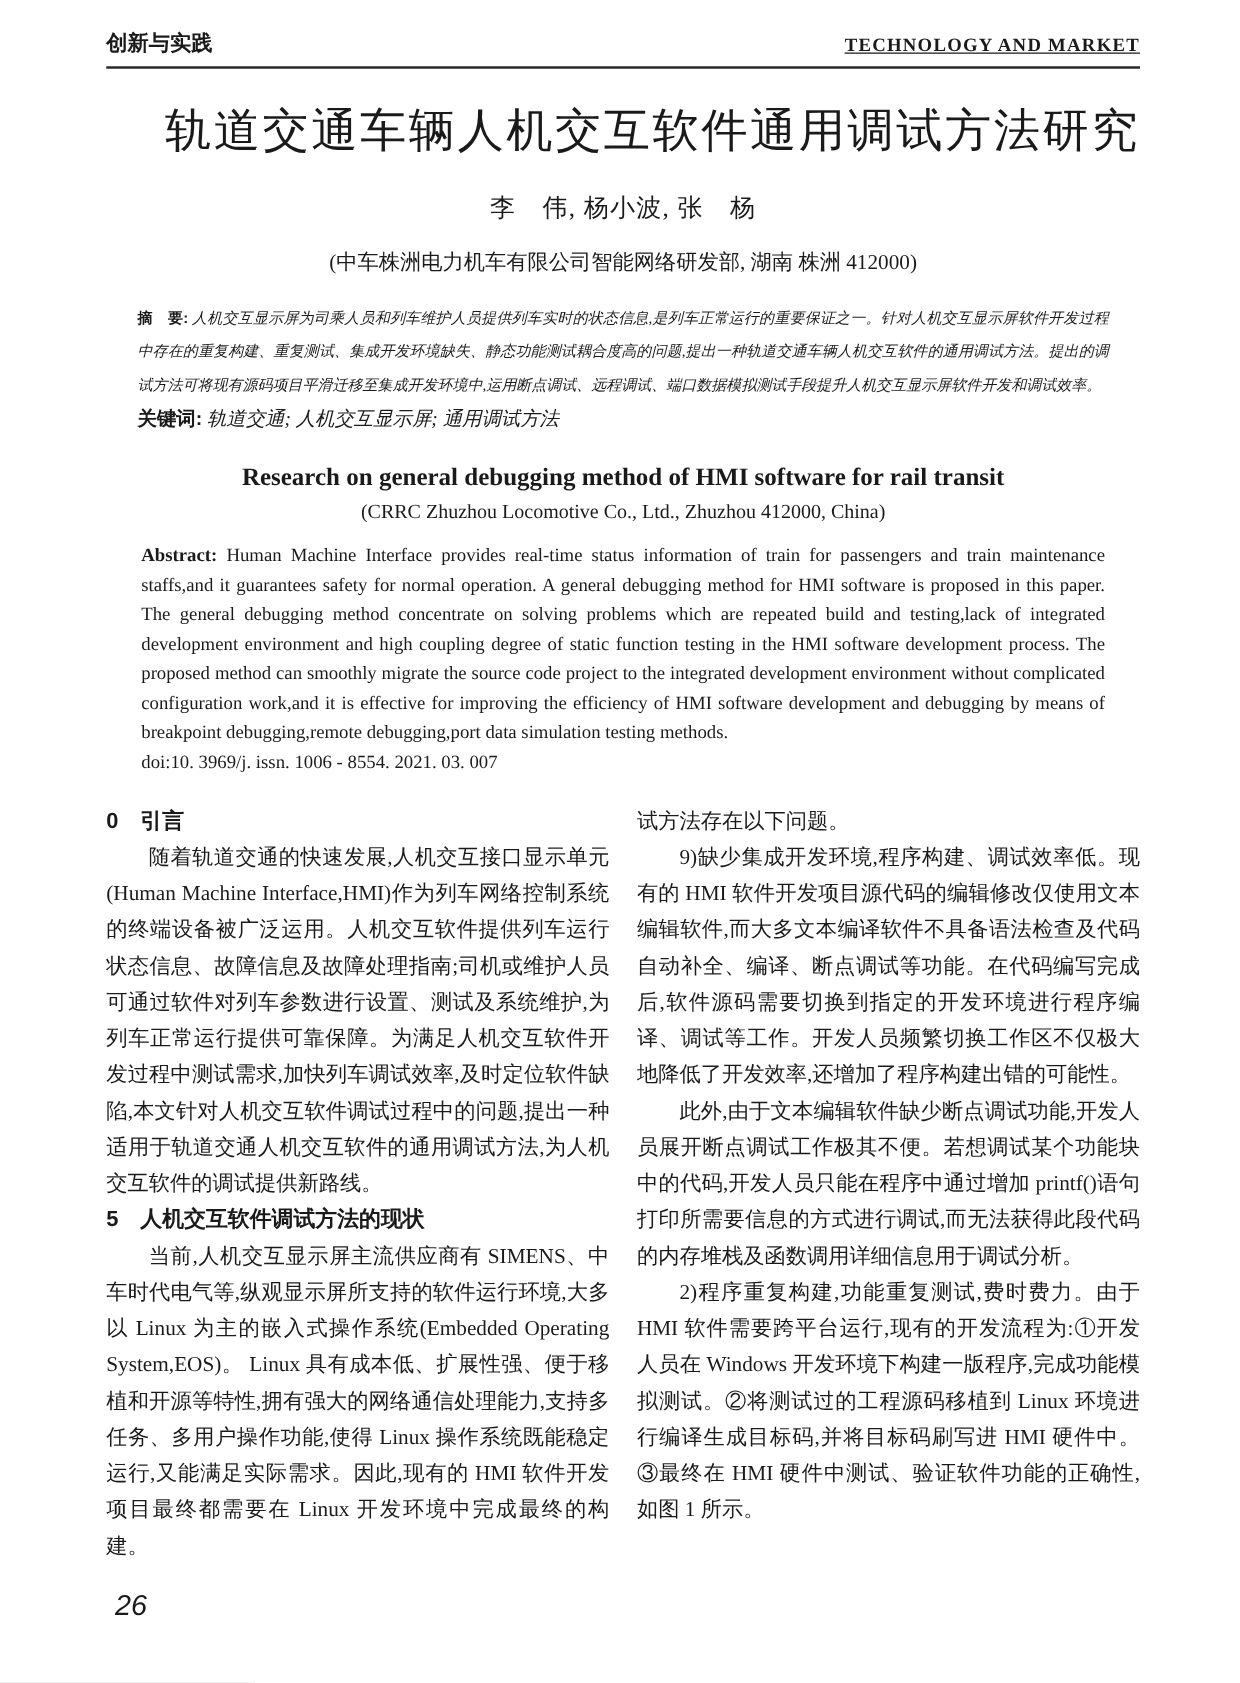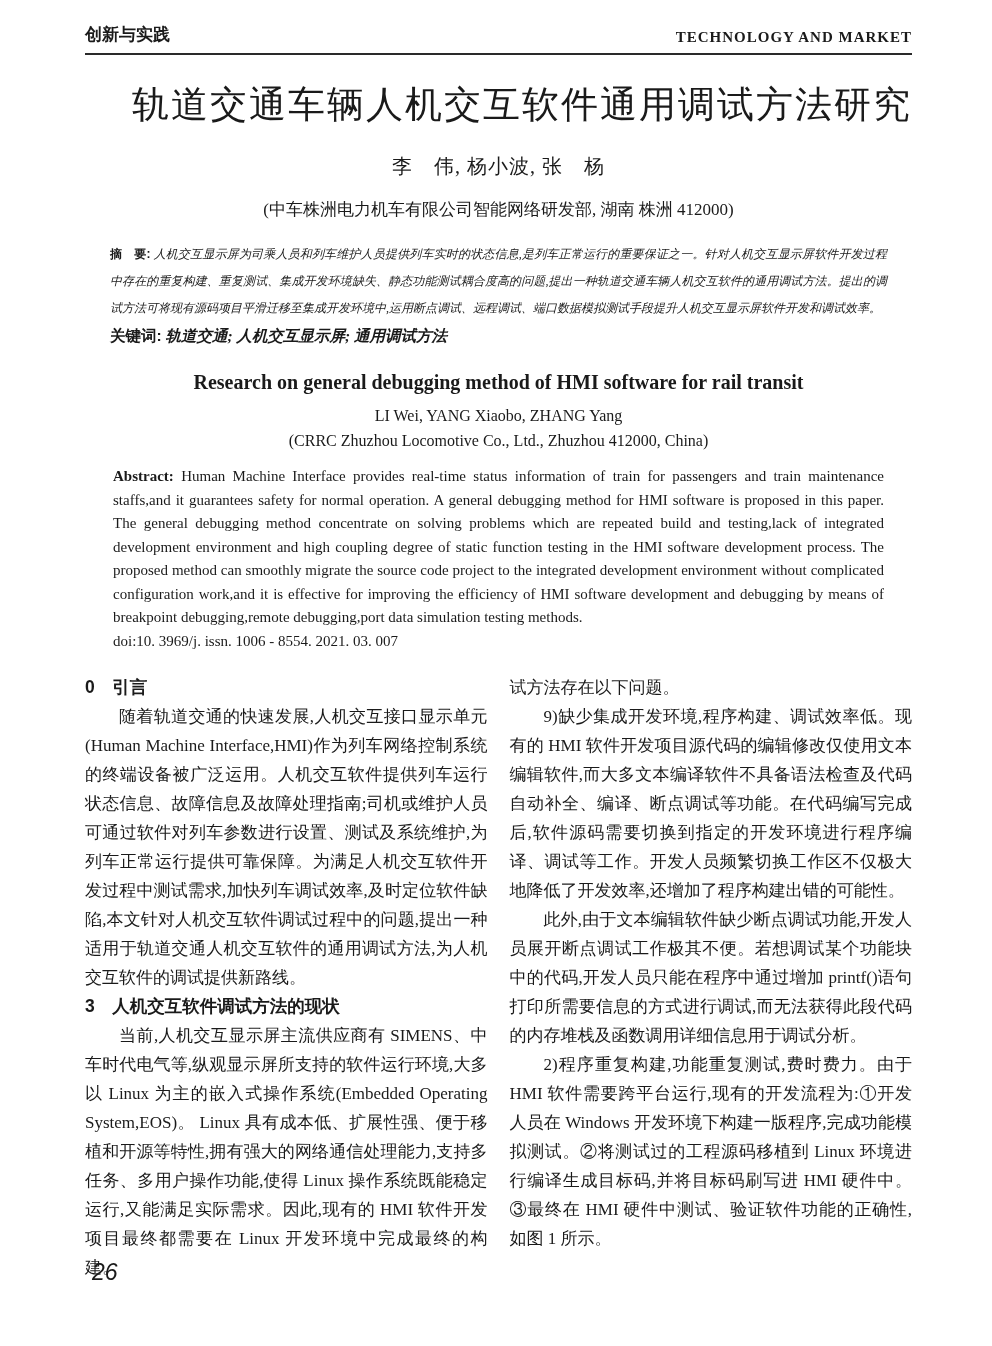--- a/index.html
+++ b/index.html
@@ -5,48 +5,48 @@
   html,body{margin:0;padding:0;background:#e8e8e8;}
   .page{
     width:992px;height:1346px;box-sizing:border-box;background:#ffffff;
     padding:23px 80px 0 85px;overflow:hidden;position:relative;
     font-family:"Liberation Serif",serif;color:#1a1a1a;
   }
   
   .header-row{display:flex;justify-content:space-between;align-items:flex-end;
     border-bottom:2px solid #2a2a2a;padding-bottom:7px;}
   .journal-cn{font-family:"Liberation Sans",sans-serif;font-weight:bold;font-size:17px;}
-  .journal-en{font-family:"Liberation Serif",serif;font-weight:bold;font-size:15px;letter-spacing:1px;}
+  .journal-en{font-family:"Liberation Serif",serif;font-weight:bold;font-size:15px;letter-spacing:1px;text-decoration:underline;}
   .vol-line{text-align:right;font-size:14px;margin-top:5px;}
   
   .title-cn{margin-top:28px;text-align:right;font-family:"Liberation Sans",sans-serif;
     font-weight:normal;font-size:37px;letter-spacing:2px;line-height:1.2;}
   .authors-cn{margin-top:26px;text-align:center;font-size:20px;letter-spacing:1px;}
   .affil-cn{margin-top:18px;text-align:center;font-size:17px;}
   .abstract-cn{margin:20px 25px 0 25px;font-size:12px;line-height:27px;text-align:justify;}
   .abstract-cn .lbl,.kw-cn .lbl{font-family:"Liberation Sans",sans-serif;font-weight:bold;font-style:normal;}
   .abstract-cn .txt{font-style:italic;}
   .kw-cn{margin:0 25px;font-size:15.5px;line-height:27px;}
-  .kw-cn .txt{font-style:italic;font-weight:bold;}
+  .kw-cn .txt{font-style:italic;}
   
   .title-en{margin-top:22px;text-align:center;font-weight:bold;font-size:20px;}
   .authors-en{margin-top:13px;text-align:center;font-size:16px;}
   .affil-en{margin-top:7px;text-align:center;font-size:16px;}
   .abstract-en{margin:15px 28px 0 28px;font-size:15px;line-height:23.5px;text-align:justify;}
   .abstract-en .lbl,.kw-en .lbl{font-weight:bold;}
   .kw-en{margin:0 28px;font-size:15px;line-height:23.5px;}
   .doi-line{margin:0 28px;font-size:15px;line-height:23.5px;}
   
   .body-cols{display:flex;gap:22px;margin-top:20px;}
   .col{width:403px;font-size:17px;line-height:29px;text-align:justify;}
   .sec-heading{font-family:"Liberation Sans",sans-serif;font-weight:bold;font-size:17.5px;}
   .para{text-indent:2em;}
   .para.noindent{text-indent:0;}
   
-  .page-num{position:absolute;left:92px;bottom:60px;font-size:23px;font-style:italic;
+  .page-num{position:absolute;left:92px;bottom:48px;font-size:23px;font-style:italic;
     font-family:"Liberation Sans",sans-serif;}
 </style>
 </head>
 <body>
 
 <div class="page">
 
   <div class="header-row">
     <span class="journal-cn">创新与实践</span>
     <span class="journal-en">TECHNOLOGY AND MARKET</span>
@@ -59,34 +59,33 @@
   <p class="abstract-cn" style="margin-bottom:0;">
     <b class="lbl">摘　要:</b>
     <span class="txt">人机交互显示屏为司乘人员和列车维护人员提供列车实时的状态信息,是列车正常运行的重要保证之一。针对人机交互显示屏软件开发过程中存在的重复构建、重复测试、集成开发环境缺失、静态功能测试耦合度高的问题,提出一种轨道交通车辆人机交互软件的通用调试方法。提出的调试方法可将现有源码项目平滑迁移至集成开发环境中,运用断点调试、远程调试、端口数据模拟测试手段提升人机交互显示屏软件开发和调试效率。</span>
   </p>
   <div class="kw-cn">
     <b class="lbl">关键词:</b>
     <span class="txt">轨道交通; 人机交互显示屏; 通用调试方法</span>
   </div>
 
   <div class="title-en">Research on general debugging method of HMI software for rail transit</div>
-  <div class="authors-en">LI Wei, YANG Xiaobo, ZHANG Yang</div>
   <div class="affil-en">(CRRC Zhuzhou Locomotive Co., Ltd., Zhuzhou 412000, China)</div>
 
   <p class="abstract-en" style="margin-bottom:0;">
     <span class="lbl">Abstract:</span>
     <span>Human Machine Interface provides real-time status information of train for passengers and train maintenance staffs,and it guarantees safety for normal operation. A general debugging method for HMI software is proposed in this paper. The general debugging method concentrate on solving problems which are repeated build and testing,lack of integrated development environment and high coupling degree of static function testing in the HMI software development process. The proposed method can smoothly migrate the source code project to the integrated development environment without complicated configuration work,and it is effective for improving the efficiency of HMI software development and debugging by means of breakpoint debugging,remote debugging,port data simulation testing methods.</span>
   </p>
   <div class="doi-line">doi:10. 3969/j. issn. 1006 - 8554. 2021. 03. 007</div>
 
   <div class="body-cols">
     <div class="col">
         <div class="sec-heading">0　引言</div>
         <div class="para">随着轨道交通的快速发展,人机交互接口显示单元(Human Machine Interface,HMI)作为列车网络控制系统的终端设备被广泛运用。人机交互软件提供列车运行状态信息、故障信息及故障处理指南;司机或维护人员可通过软件对列车参数进行设置、测试及系统维护,为列车正常运行提供可靠保障。为满足人机交互软件开发过程中测试需求,加快列车调试效率,及时定位软件缺陷,本文针对人机交互软件调试过程中的问题,提出一种适用于轨道交通人机交互软件的通用调试方法,为人机交互软件的调试提供新路线。</div>
-        <div class="sec-heading">3　人机交互软件调试方法的现状</div>
+        <div class="sec-heading">5　人机交互软件调试方法的现状</div>
         <div class="para">当前,人机交互显示屏主流供应商有 SIMENS、中车时代电气等,纵观显示屏所支持的软件运行环境,大多以 Linux 为主的嵌入式操作系统(Embedded Operating System,EOS)。 Linux 具有成本低、扩展性强、便于移植和开源等特性,拥有强大的网络通信处理能力,支持多任务、多用户操作功能,使得 Linux 操作系统既能稳定运行,又能满足实际需求。因此,现有的 HMI 软件开发项目最终都需要在 Linux 开发环境中完成最终的构建。</div>
       </div>
     <div class="col">
         <div class="para noindent">试方法存在以下问题。</div>
         <div class="para">9)缺少集成开发环境,程序构建、调试效率低。现有的 HMI 软件开发项目源代码的编辑修改仅使用文本编辑软件,而大多文本编译软件不具备语法检查及代码自动补全、编译、断点调试等功能。在代码编写完成后,软件源码需要切换到指定的开发环境进行程序编译、调试等工作。开发人员频繁切换工作区不仅极大地降低了开发效率,还增加了程序构建出错的可能性。</div>
         <div class="para">此外,由于文本编辑软件缺少断点调试功能,开发人员展开断点调试工作极其不便。若想调试某个功能块中的代码,开发人员只能在程序中通过增加 printf()语句打印所需要信息的方式进行调试,而无法获得此段代码的内存堆栈及函数调用详细信息用于调试分析。</div>
         <div class="para">2)程序重复构建,功能重复测试,费时费力。由于 HMI 软件需要跨平台运行,现有的开发流程为:①开发人员在 Windows 开发环境下构建一版程序,完成功能模拟测试。②将测试过的工程源码移植到 Linux 环境进行编译生成目标码,并将目标码刷写进 HMI 硬件中。③最终在 HMI 硬件中测试、验证软件功能的正确性,如图 1 所示。</div>
       </div>
   </div>
 

